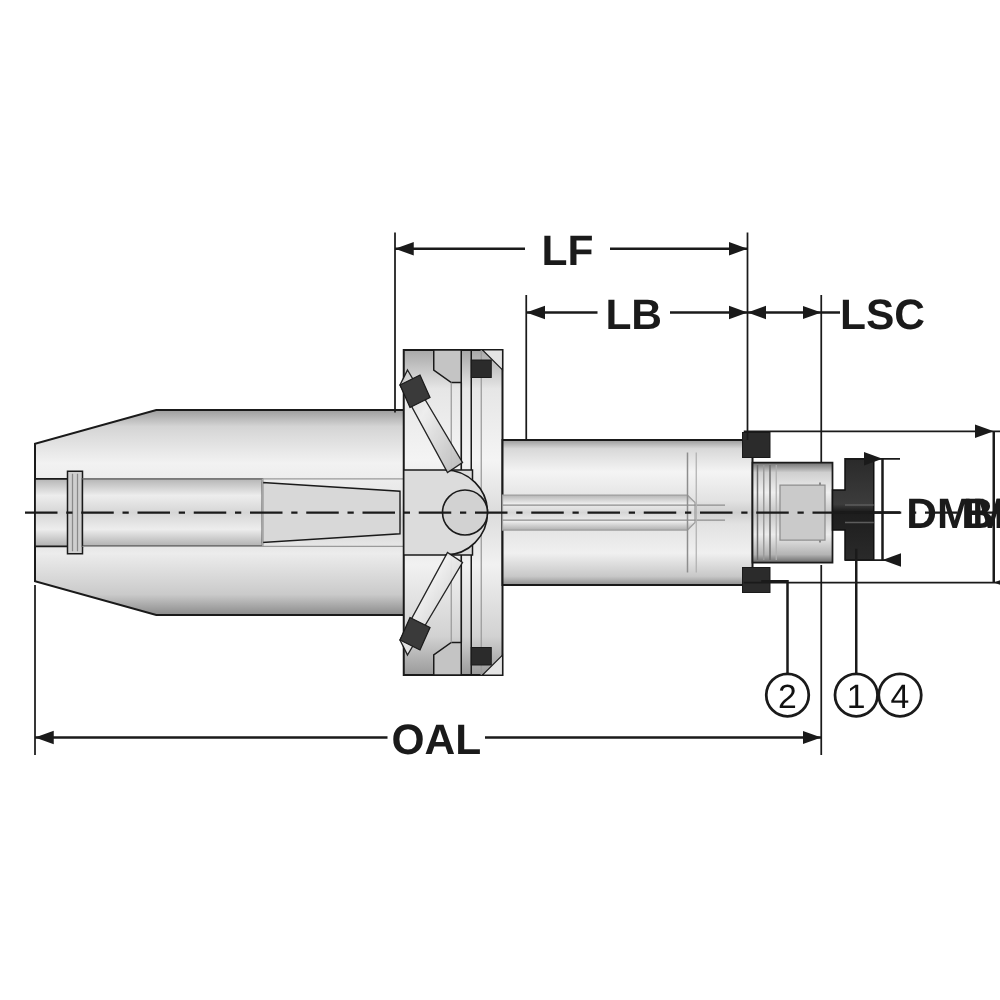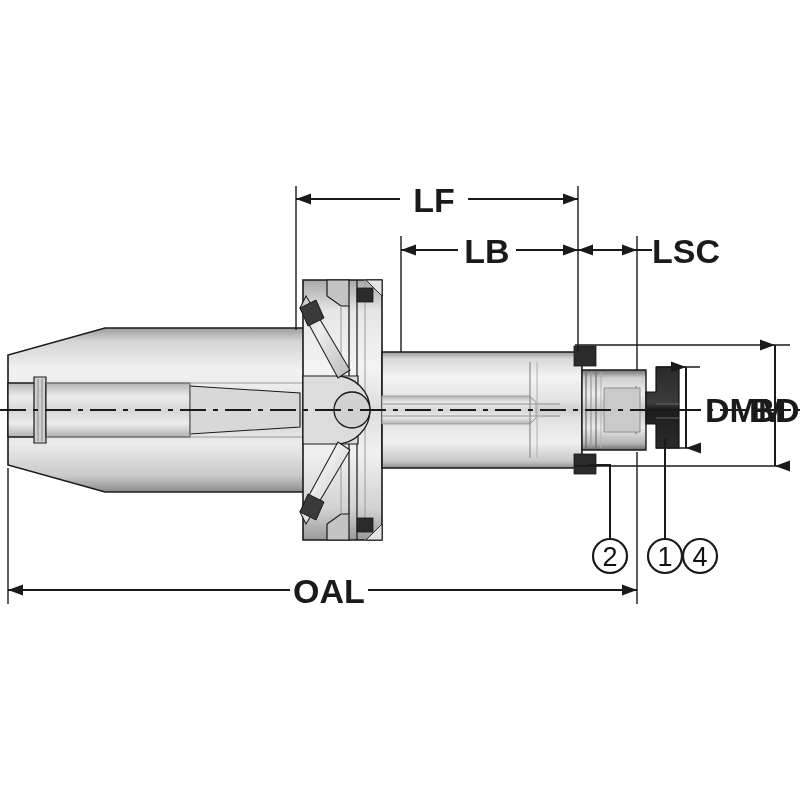--- a/index.html
+++ b/index.html
@@ -1,18 +1,18 @@
 <!DOCTYPE html>
 <html><head>
 <meta charset="utf-8">
 <style>
   html,body{margin:0;padding:0;background:#ffffff;}
   body{width:800px;height:800px;overflow:hidden;
        font-family:"Liberation Sans","DejaVu Sans",sans-serif;}
-  #stage{position:relative;width:668px;height:800px;background:#fff;}
+  #stage{position:relative;width:668px;height:800px;background:#fff;margin-left:20px;}
   svg{display:block;}
   .dimtext{font-family:"Liberation Sans","DejaVu Sans",sans-serif;
            font-size:34px;font-weight:700;fill:#1a1a1a;}
   .balloontext{font-family:"Liberation Sans","DejaVu Sans",sans-serif;
            font-size:27px;font-weight:400;fill:#111;}
 </style>
 </head>
 <body>
 
 <div id="stage">

